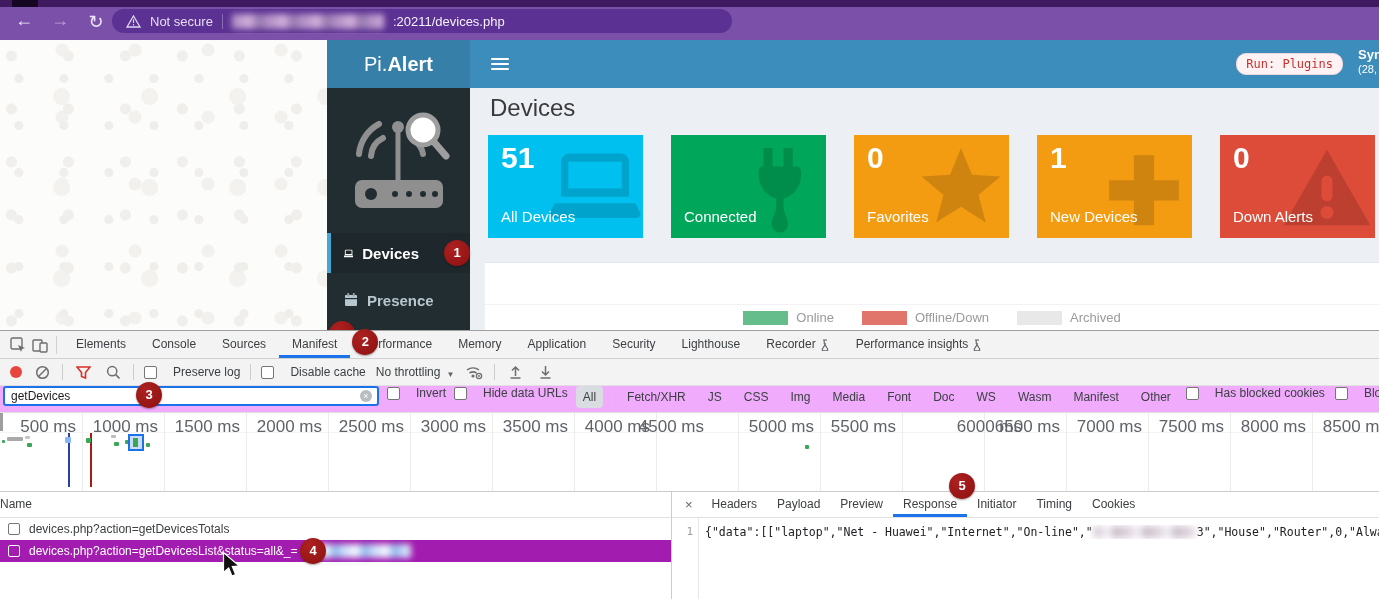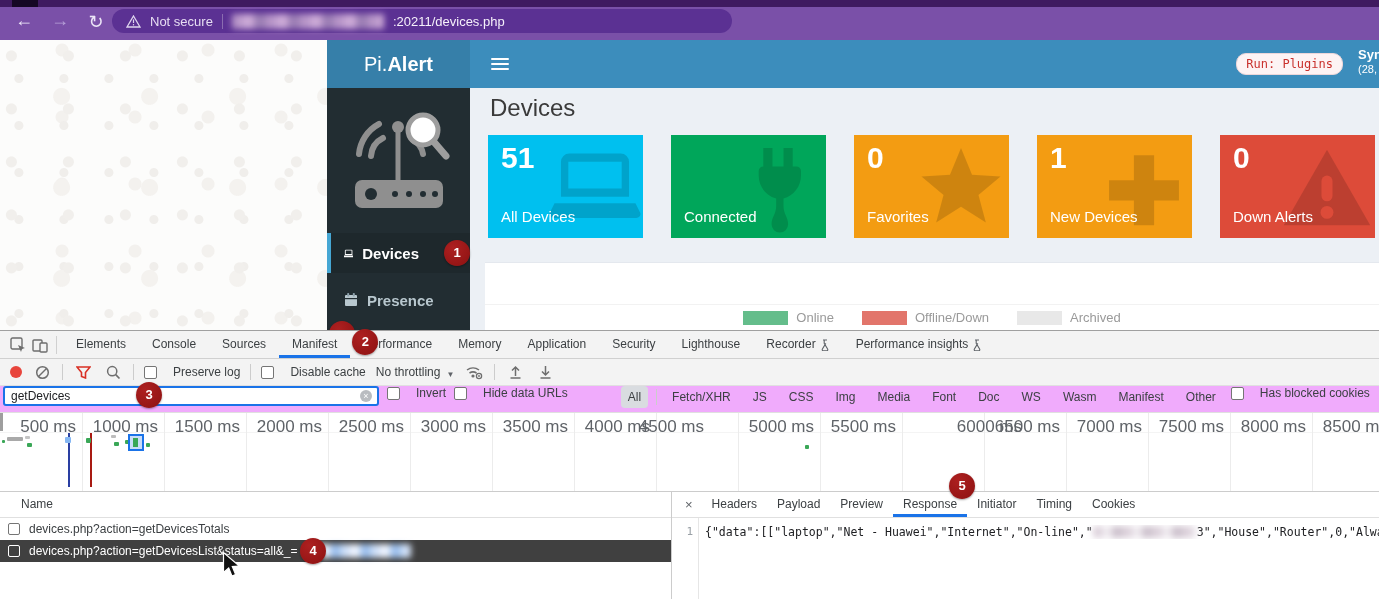--- a/index.html
+++ b/index.html
@@ -99,39 +99,39 @@
   .caret{font-size:8px;color:#5f6368;}
   .filter-row{height:26px;background:#f0abfc;border-bottom:1px solid #e0e0e0;display:flex;align-items:flex-start;
               gap:8px;position:relative;}
   .filter-input{margin-left:3px;width:376px;height:20px;border:2px solid #1a73e8;border-radius:3px;background:#fff;
                 display:flex;align-items:center;box-sizing:border-box;flex:none;}
   .filter-input input{flex:1;border:none;outline:none;font-size:12px;padding:0 6px;color:#202124;
                       font-family:"Liberation Sans",sans-serif;background:transparent;}
   .clear-x{width:12px;height:12px;border-radius:50%;background:#b9bcc0;color:#fff;font-size:9px;line-height:12px;
            text-align:center;margin-right:5px;cursor:pointer;flex:none;}
   .net-pill{padding:4px 7px;border-radius:4px;color:#3c4043;cursor:pointer;white-space:nowrap;}
-  .net-pill.sel{background:#d9dce0;margin-left:45px;}
+  .net-pill.sel{background:#d9dce0;}
 
   .overview{position:relative;height:78px;border-bottom:1px solid #ccc;overflow:hidden;background:#fff;}
   .ov-grid{position:absolute;top:0;bottom:0;width:1px;background:#ececec;}
   .ov-label{position:absolute;top:4px;width:76px;text-align:right;font-size:17px;color:#5f6368;white-space:nowrap;}
   .ov-hr{position:absolute;left:0;right:0;top:19px;border-top:1px solid #f4f4f4;}
   .ov-nub{position:absolute;left:0;top:0;width:3px;height:18px;background:#9e9e9e;}
   .ov-line{position:absolute;top:20px;bottom:4px;width:2px;}
   .ov-mark{position:absolute;border-radius:1px;}
   .ov-sel{position:absolute;border:2px solid #1a73e8;background:#cadcf7;box-sizing:border-box;}
   .ov-sel i{position:absolute;left:3px;top:2px;width:5px;height:9px;background:#3aa757;display:block;}
 
   .dt-body{position:relative;height:108px;}
   .req-pane{position:absolute;left:0;top:0;bottom:0;width:671px;border-right:1px solid #ccc;overflow:hidden;}
-  .req-header{height:25px;line-height:25px;padding-left:21px;border-bottom:1px solid #e0e0e0;color:#3c4043;background:#fff;}
+  .req-header{height:25px;line-height:25px;padding-left:0;border-bottom:1px solid #e0e0e0;color:#3c4043;background:#fff;}
   .req-row{height:22px;display:flex;align-items:center;gap:9px;padding-left:8px;position:relative;cursor:pointer;
            color:#3c4043;white-space:nowrap;}
   .req-row .box{width:12px;height:12px;}
-  .req-row.sel{background:#404040;color:#fff;}
+  .req-row.sel{background:#a21caf;color:#fff;}
   .req-row.sel .box{border-color:#fff;background:transparent;}
   .row-redact{width:100px;height:14px;margin-left:4px;background:repeating-linear-gradient(90deg,#cfe0f8 0 9px,#eef4ff 9px 19px,#9fc2ee 19px 30px);}
 
   .detail-pane{position:absolute;left:672px;top:0;right:0;bottom:0;background:#fff;}
   .detail-tabs{position:relative;height:25px;display:flex;align-items:center;border-bottom:1px solid #e0e0e0;padding-left:4px;}
   .close-x{color:#5f6368;font-size:13px;padding:0 9px;cursor:pointer;}
   .d-tab{position:relative;padding:0 10px;height:25px;line-height:25px;color:#3c4043;cursor:pointer;white-space:nowrap;box-sizing:border-box;}
   .d-tab.active{box-shadow:inset 0 -3px 0 #1a73e8;}
   .resp-body{position:absolute;left:0;top:26px;right:0;bottom:0;}
   .gutter{position:absolute;left:0;top:0;bottom:0;width:27px;border-right:1px solid #e6e6e6;color:#9aa0a6;

